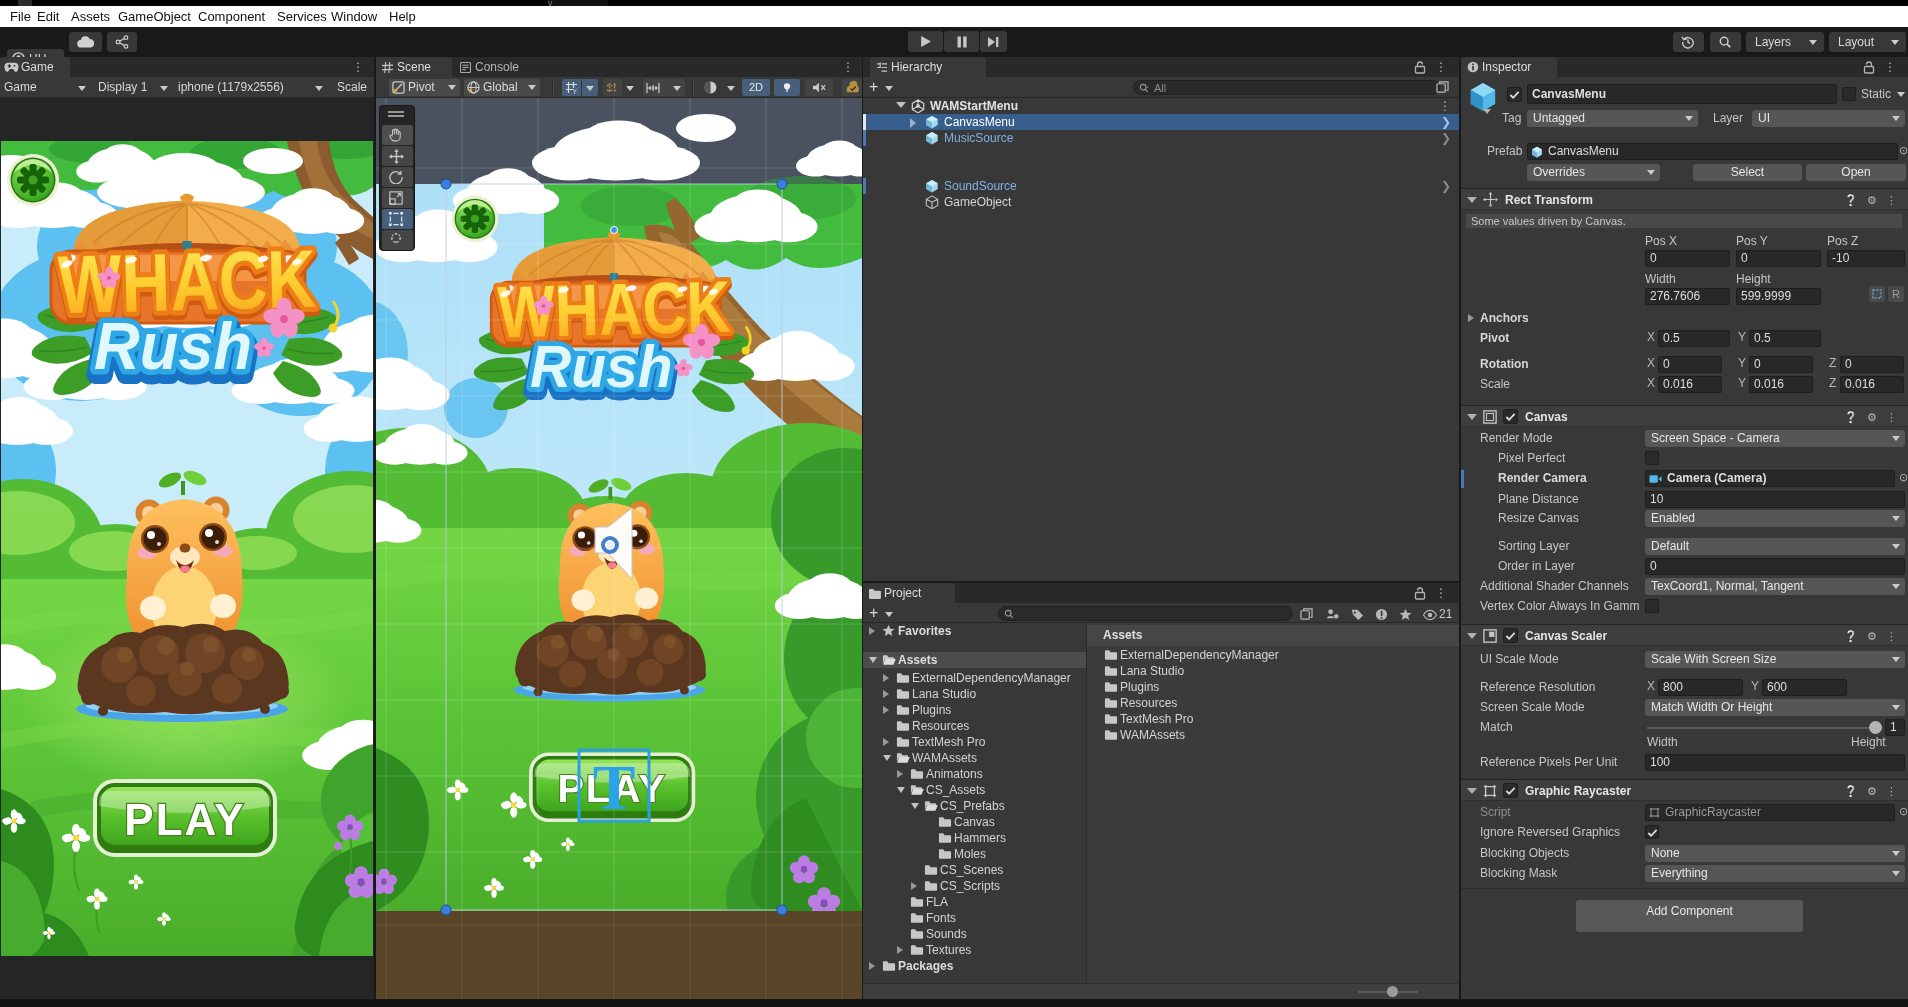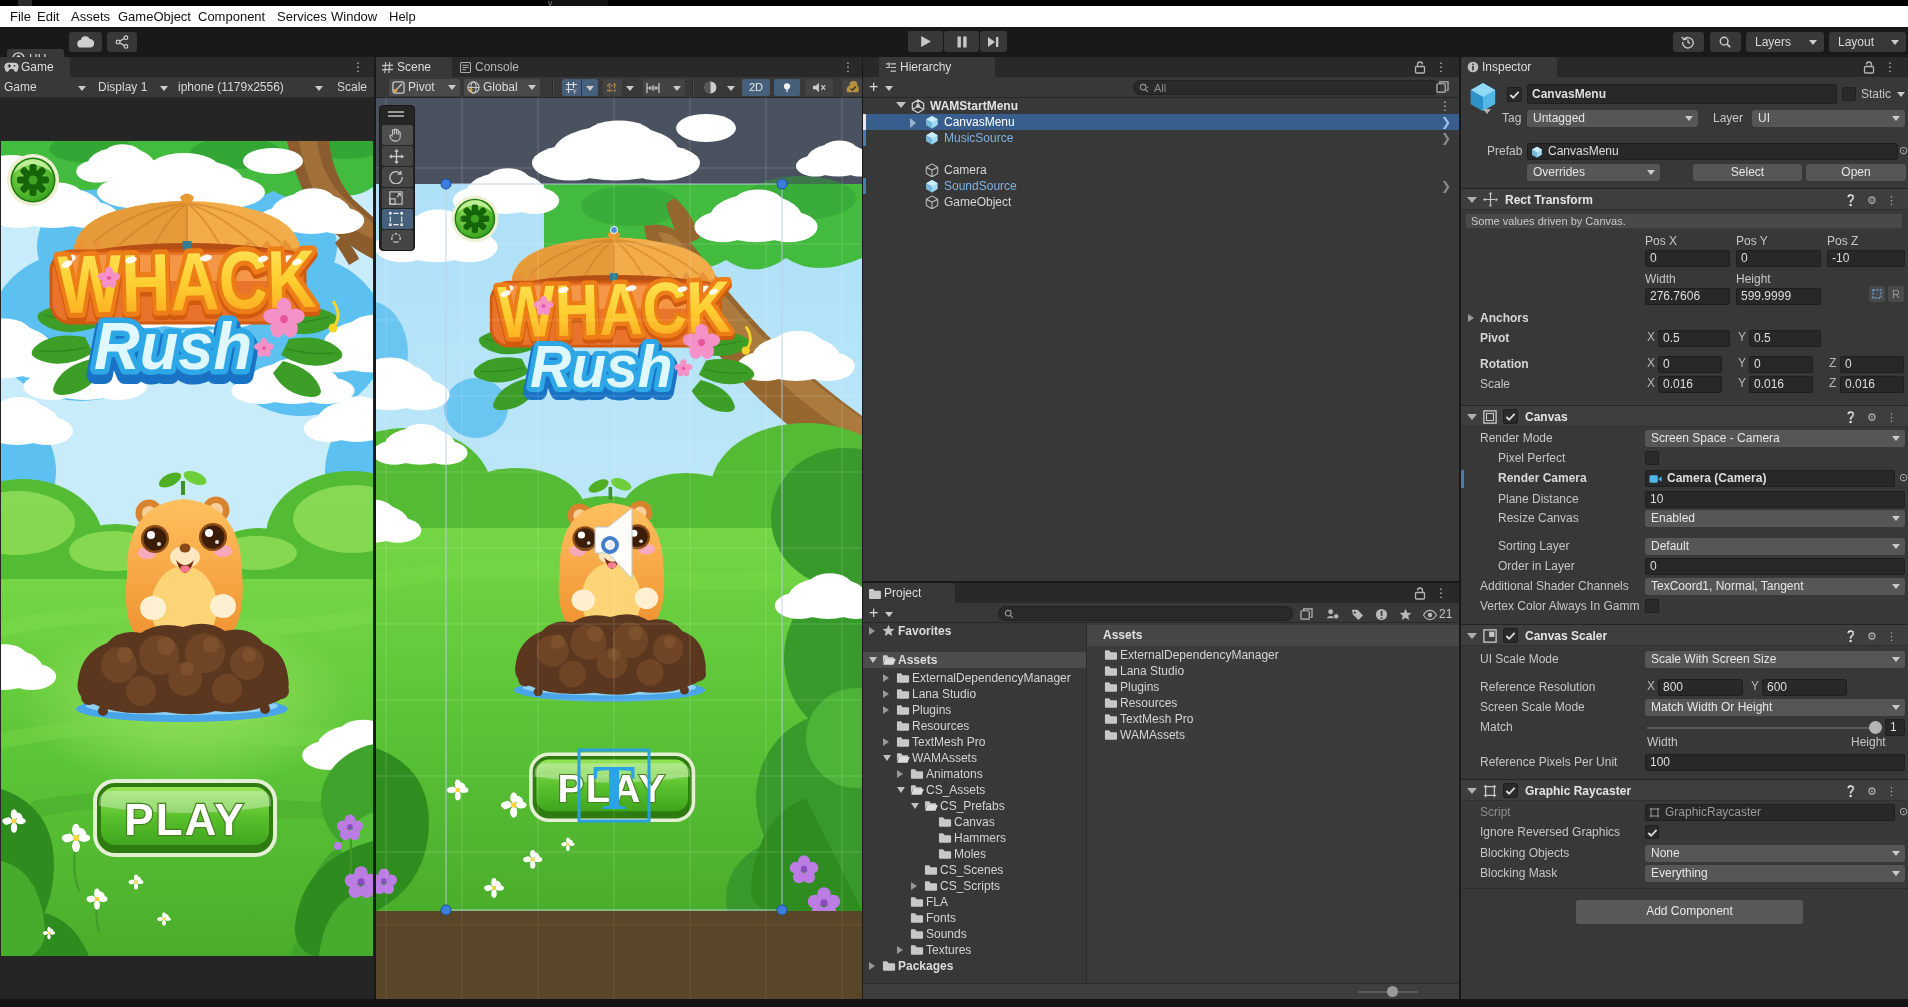--- a/index.html
+++ b/index.html
@@ -363,21 +363,21 @@
           <circle cx="8" cy="8" r="5" fill="none" stroke="#c8c8c8" stroke-width="1.2" stroke-dasharray="2.5 1.8"></circle>
           <path d="M8 2 L9.5 4 h-3 z M8 14 L9.5 12 h-3 z M2 8 L4 6.5 v3 z M14 8 L12 6.5 v3 z" fill="#c8c8c8"></path>
         </svg>
       </div>
     </div>
   </div>
 </div>
 
 <div class="panel" style="left:863px;top:57px;width:596px;height:524px;" id="hierarchy">
   <div class="tabstrip">
-    <div class="tab" style="left:16px;width:116px;">
+    <div class="tab" style="left:7px;width:116px;">
       <svg width="12" height="11" style="position:absolute;left:6px;top:5px" viewBox="0 0 13 12">
         <path d="M1 2 h3 M1 6 h3 M6 2 h6 M6 6 h6 M6 10 h6 M4.5 0.5 v6" stroke="#c8c8c8" stroke-width="1.3" fill="none"></path>
       </svg>Hierarchy</div>
     <svg width="12" height="13" style="position:absolute;right:33px;top:4px" viewBox="0 0 12 13">
       <rect x="1.5" y="5.5" width="9" height="6.5" rx="1" fill="none" stroke="#b4b4b4" stroke-width="1.3"></rect>
       <path d="M3.5 5.5 V3.5 a2.5 2.5 0 0 1 5 0" fill="none" stroke="#b4b4b4" stroke-width="1.3"></path>
     </svg>
     <div class="kebab" style="right:12px;top:3px;">⋮</div>
   </div>
   <div class="ptoolbar">
@@ -419,26 +419,20 @@
   </div>
   <div class="row" style="top:73px;">
     <div class="abs" style="left:0;top:0;width:3px;height:16px;background:#4a7ab5;"></div>
     <svg width="14" height="14" style="position:absolute;left:62px;top:1px" viewBox="0 0 16 16">
       <path d="M8 1 L14.5 4.8 V11.5 L8 15.4 L1.5 11.5 V4.8 z" fill="#9fd9f2"></path>
       <path d="M8 1 L14.5 4.8 L8 8.6 L1.5 4.8 z" fill="#c9ecfa"></path>
       <path d="M8 8.6 V15.4 L1.5 11.5 V4.8 z" fill="#74b8d9"></path>
     </svg>
     <span style="position:absolute;left:81px;color:#7fb2e5;">MusicSource</span>
     <span style="position:absolute;right:8px;top:0px;color:#8a8a8a;font-size:12px;">❯</span>
-  </div>
-  <div class="row" style="top:105px;">
-    <svg width="14" height="14" style="position:absolute;left:62px;top:1px" viewBox="0 0 16 16">
-      <path d="M8 1 L14.5 5 V12 L8 15.8 L1.5 12 V5 z M8 8 V15.8 M8 8 L14.5 5 M8 8 L1.5 5" fill="none" stroke="#b8b8b8" stroke-width="1.3"></path>
-    </svg>
-    <span style="position:absolute;left:81px;">Camera</span>
   </div>
   <div class="row" style="top:121px;">
     <div class="abs" style="left:0;top:0;width:3px;height:16px;background:#4a7ab5;"></div>
     <svg width="14" height="14" style="position:absolute;left:62px;top:1px" viewBox="0 0 16 16">
       <path d="M8 1 L14.5 4.8 V11.5 L8 15.4 L1.5 11.5 V4.8 z" fill="#9fd9f2"></path>
       <path d="M8 1 L14.5 4.8 L8 8.6 L1.5 4.8 z" fill="#c9ecfa"></path>
       <path d="M8 8.6 V15.4 L1.5 11.5 V4.8 z" fill="#74b8d9"></path>
     </svg>
     <span style="position:absolute;left:81px;color:#7fb2e5;">SoundSource</span>
     <span style="position:absolute;right:8px;top:0px;color:#8a8a8a;font-size:12px;">❯</span>
@@ -887,21 +881,21 @@
   <div class="abs" style="left:184px;top:768px;width:14px;height:14px;background:#2a2a2a;border:1px solid #1f1f1f;border-radius:2px;">
     <svg width="11" height="10" style="position:absolute;left:1px;top:2px" viewBox="0 0 12 10">
         <path d="M1.5 5 L4.5 8 L10.5 1.5" fill="none" stroke="#dcdcdc" stroke-width="2"></path>
       </svg>
   </div>
   <span class="ilabel" style="top:788px;">Blocking Objects</span>
   <div class="idrop" style="left:184px;top:788px;width:260px;">None<span class="ddarrow"></span></div>
   <span class="ilabel" style="top:808px;">Blocking Mask</span>
   <div class="idrop" style="left:184px;top:808px;width:260px;">Everything<span class="ddarrow"></span></div>
   <div class="abs" style="left:0;top:831px;width:447px;height:1px;background:#2c2c2c;"></div>
-  <div class="abs" style="left:115px;top:843px;width:227px;height:24px;background:#585858;border-radius:3px;color:#e8e8e8;font-size:12px;text-align:center;line-height:22px;">Add Component</div>
+  <div class="abs" style="left:115px;top:843px;width:227px;height:32px;background:#585858;border-radius:3px;color:#e8e8e8;font-size:12px;text-align:center;line-height:22px;">Add Component</div>
 </div>
 
 <div class="abs" style="left:0;top:999px;width:1908px;height:8px;background:#141414;"></div>
 
 <svg width="0" height="0" style="position:absolute">
 <defs>
 <linearGradient id="skyG" x1="0" y1="0" x2="0" y2="1">
   <stop offset="0" stop-color="#aee0f8"></stop>
         <stop offset="1" stop-color="#cfeffb"></stop>
 </linearGradient>

